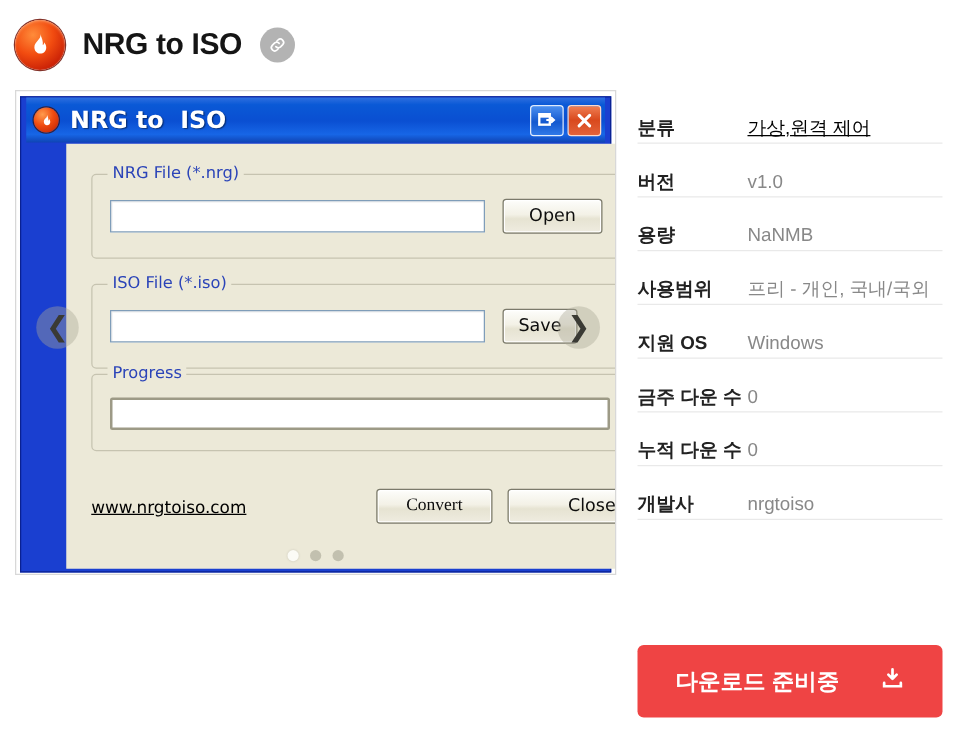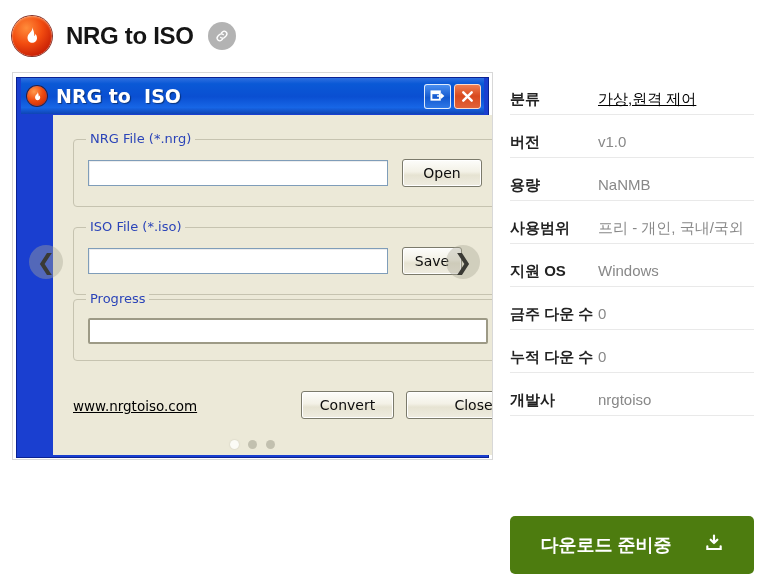--- a/index.html
+++ b/index.html
@@ -184,21 +184,21 @@
   .dot.active { background: #fbfbf6; box-shadow: 0 0 2px rgba(0,0,0,.15); }
 
   
   .info {
     position: absolute;
     left: 510px; top: 72px;
     width: 244px;
   }
   .info-row {
     display: flex;
-    align-items: center;
+    align-items: flex-end;
     border-bottom: 1px solid #e9e9e9;
     padding: 12px 0 1px 0;
     min-height: 43px;
   }
   .info-row:first-child { border-top: none; }
   .info-label {
     width: 88px;
     flex: 0 0 88px;
     font-size: 15px;
     font-weight: bold;
@@ -214,21 +214,21 @@
   }
   .info-value.link {
     color: #000000;
     text-decoration: underline;
   }
 
   .dl-button {
     position: absolute;
     left: 510px; top: 516px;
     width: 244px; height: 58px;
-    background: #4d7c0f;
+    background: #ef4444;
     border-radius: 5px;
     border: none;
     color: #ffffff;
     font-size: 18px;
     font-weight: bold;
     display: flex; align-items: center; justify-content: center;
     gap: 32px;
     cursor: pointer;
   }
 </style>
@@ -296,21 +296,21 @@
           <div class="txtfield" style="left:14px; top:20px; width:300px; height:26px;"></div>
           <div class="xpbtn" style="left:328px; top:19px; width:60px; height:28px;">Save</div>
         </div>
 
         <div class="groupbox" style="left:20px; top:184px; width:428px; height:62px;">
           <div class="gb-label">Progress</div>
           <div class="progbar" style="left:14px; top:18px; width:400px; height:26px;"></div>
         </div>
 
         <div class="weblink" style="left:20px; top:283px;">www.nrgtoiso.com</div>
-        <div class="xpbtn" style="left:248px; top:276px; width:93px; height:28px;">Convert</div>
+        <div class="xpbtn" style="left:248px; top:276px; width:93px; height:28px;font-family:Liberation Serif, serif;">Convert</div>
         <div class="xpbtn" style="left:353px; top:276px; width:93px; height:28px;padding-left:42px;">Close</div>
       </div>
     </div>
 
     <div class="car-arrow" style="left:16px; top:172px;">
       <span>❮</span>
     </div>
     <div class="car-arrow" style="right:12px; top:172px;">
       <span>❯</span>
     </div>

